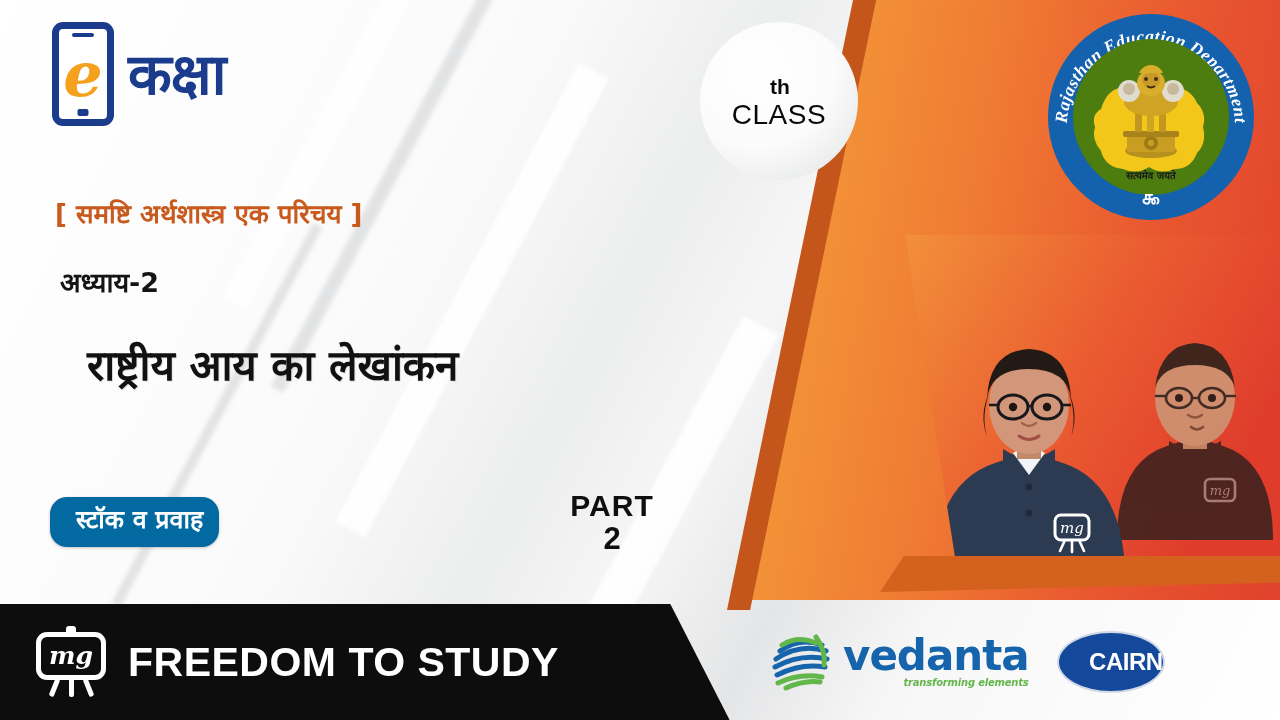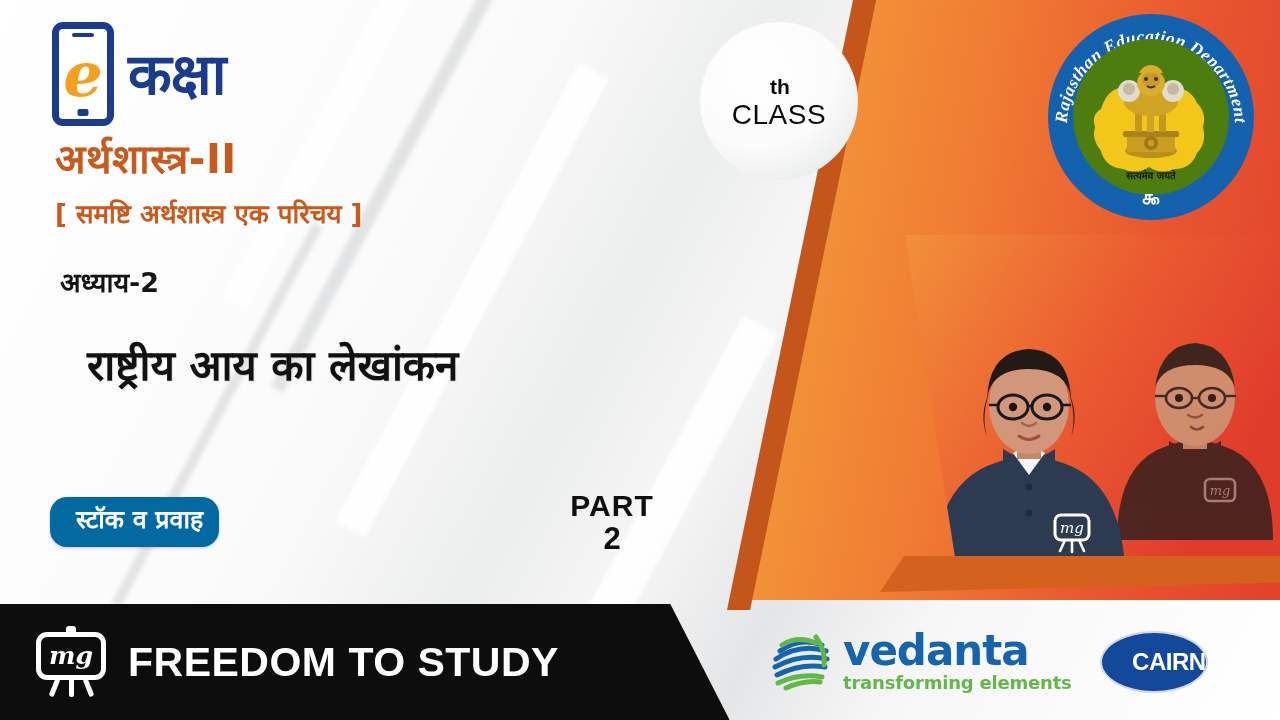--- a/index.html
+++ b/index.html
@@ -192,22 +192,22 @@
   .sponsors {
     position:absolute; left:770px; top:604px; width:510px; height:116px;
     display:flex; align-items:center; gap:28px;
   }
   .vedanta { display:flex; align-items:center; gap:11px; }
   .vedanta-word {
     font-family:"DejaVu Sans", sans-serif; font-size:42px; font-weight:700;
     color:#1664ab; line-height:0.95; letter-spacing:-1px;
   }
   .vedanta-tag {
-    font-family:"DejaVu Sans", sans-serif; font-size:18px; font-weight:700;
-    color:#63b64a; letter-spacing:-0.2px; margin-top:1px; text-align:right;
+    font-family:"DejaVu Sans", sans-serif; font-size:10px; font-weight:700;
+    color:#63b64a; letter-spacing:-0.2px; margin-top:1px; text-align:right;font-style:italic;
   }
   .cairn {
     width:108px; height:62px; border-radius:50%; background:#13489b;
     border:2px solid #cfd8e6;
     display:flex; align-items:center; justify-content:flex-end;
   }
   .cairn-word {
     font-family:"Liberation Sans", sans-serif; font-size:24px; font-weight:700;
     color:#fff; letter-spacing:-0.5px;
   }
@@ -294,21 +294,20 @@
   </div>
   <div class="stripe-bottom"></div>
 
   <div class="logo-block">
     <div class="phone">
       <span class="phone-e">e</span>
     </div>
     <div class="kaksha">कक्षा</div>
   </div>
 
-  <div class="subject">अर्थशास्त्र-II</div>
   <div class="subject-sub">[ समष्टि अर्थशास्त्र एक परिचय ]</div>
   <div class="chapter">अध्याय-2</div>
   <div class="main-title">राष्ट्रीय आय का लेखांकन</div>
   <div class="topic-chip">स्टॉक व प्रवाह</div>
 
   <div class="part-block">
     <div class="part-label">PART</div>
     <div class="part-number">2</div>
   </div>
 

